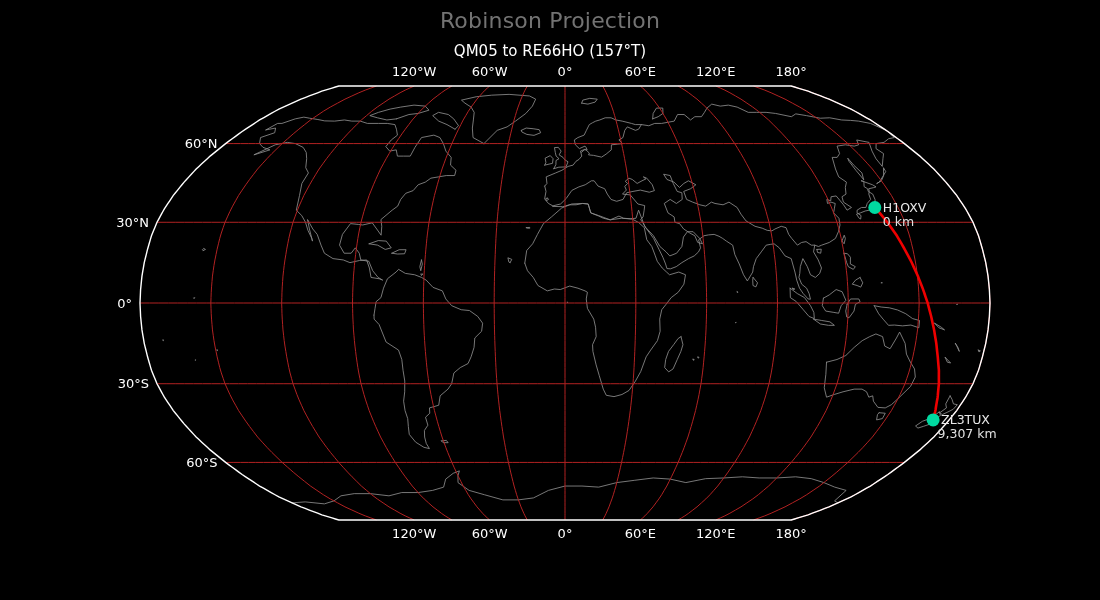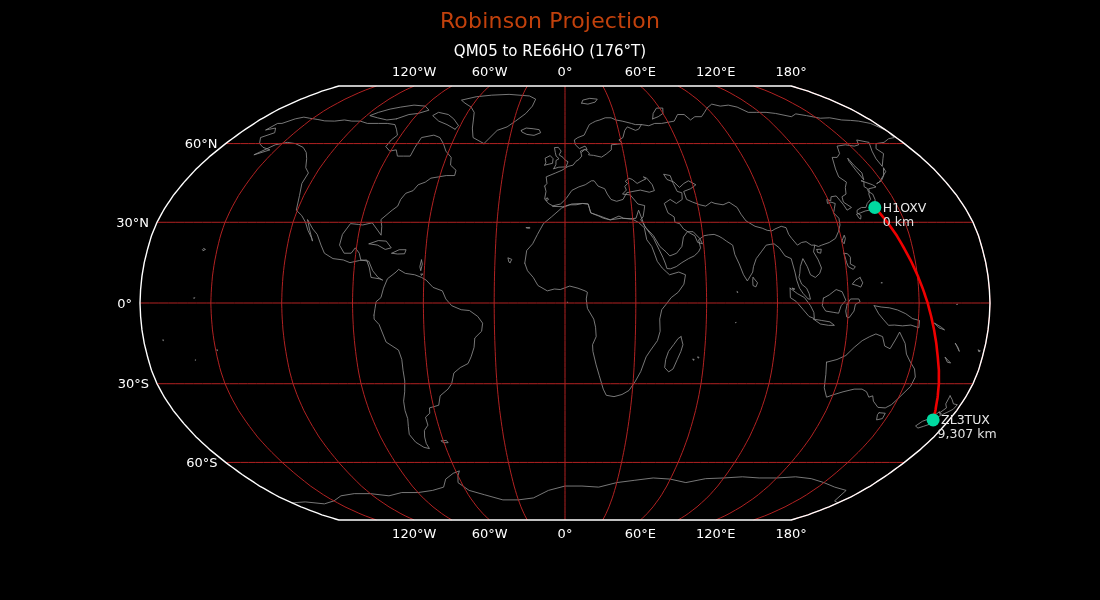--- a/index.html
+++ b/index.html
@@ -14,21 +14,21 @@
     background: #000000;
     overflow: hidden;
     font-family: "DejaVu Sans", sans-serif;
   }
   .title {
     position: absolute;
     top: 8px;
     left: 0;
     width: 1100px;
     text-align: center;
-    color: #c2410c;
+    color: #737373;
     font-size: 22px;
     letter-spacing: 0.2px;
     font-family: "DejaVu Sans", sans-serif;
     white-space: nowrap;
   }
   .subtitle {
     position: absolute;
     top: 42px;
     left: 0;
     width: 1100px;
@@ -61,21 +61,21 @@
     font-size: 12.5px;
     font-family: "DejaVu Sans", sans-serif;
   }
 </style>
 </head>
 <body>
 
 <div id="app">
 
   <div class="title">Robinson Projection</div>
-  <div class="subtitle">QM05 to RE66HO (176°T)</div>
+  <div class="subtitle">QM05 to RE66HO (157°T)</div>
 
   <svg class="mapsvg" viewBox="0 0 1100 600">
     <g id="coastlines">
         <path d="M524.79 263.18L526.70 250.53L532.65 243.80L537.47 234.38L543.44 223.62L551.50 216.89L561.67 208.02L571.62 203.99L582.65 203.46L588.18 203.99L590.74 212.86L598.69 215.55L610.19 219.85L621.36 218.24L632.25 219.05L638.69 222.55L644.31 227.66L646.79 239.77L651.80 246.49L655.34 255.91L657.26 261.29L662.22 268.02L666.60 272.06L669.53 274.75L678.80 272.06L685.50 274.75L683.92 284.16L678.21 292.24L671.19 297.62L666.04 304.35L661.74 309.73L659.72 319.14L660.13 331.25L657.43 340.67L650.68 350.09L646.17 356.82L640.71 371.62L635.46 381.03L629.02 390.45L621.97 394.49L614.00 396.64L606.28 395.29L603.26 389.11L599.28 375.65L596.13 364.89L592.92 351.43L592.56 344.71L596.17 336.63L595.57 327.22L593.75 319.14L587.42 308.38L586.24 298.96L587.41 292.24L585.04 290.89L577.96 288.20L569.71 286.05L560.28 289.55L554.39 289.01L547.31 290.89L537.91 285.51L533.26 277.44L527.48 270.71L524.79 263.18" fill="none" stroke="#8c8c8c" stroke-width="0.85" stroke-linejoin="round" stroke-linecap="round"></path>
         <path d="M681.02 336.63L682.95 344.71L680.86 351.43L677.26 359.51L673.08 368.92L668.67 371.88L664.66 367.58L665.69 359.51L668.53 351.43L673.61 344.71L678.12 338.52L681.02 336.63" fill="none" stroke="#8c8c8c" stroke-width="0.85" stroke-linejoin="round" stroke-linecap="round"></path>
         <path d="M544.73 186.10L546.01 191.42L544.64 198.90L548.46 203.46L552.82 205.87L560.58 203.99L566.09 198.63L571.89 190.36L578.89 186.90L585.22 184.77L591.37 180.80L594.11 180.80L598.08 186.10L604.70 188.76L607.32 194.08L611.01 199.43L616.65 201.31L623.06 199.43L626.67 192.75L632.98 191.42L640.32 190.09L649.30 192.22L654.41 190.62L652.25 184.77L646.74 178.17L643.35 176.86L645.85 178.96L641.99 180.80L637.15 183.44L632.29 179.48L628.93 178.17L625.19 181.32L627.60 183.44L624.79 186.37L626.33 190.09L622.51 194.08L630.21 194.88L637.86 203.99L644.70 205.60L644.16 210.17L643.09 216.89L640.66 219.59L643.31 223.62L645.90 227.66L653.45 235.73L659.90 246.49L666.04 251.87L669.77 255.91L676.58 253.22L681.89 246.49L683.43 237.08L687.42 231.69L693.14 231.69L699.65 238.42L702.47 243.80L697.72 242.46L694.80 235.73L689.87 233.04L683.66 229.00L679.62 223.62L674.93 222.28L674.14 216.89L667.95 212.86L664.27 203.46L670.17 199.43L676.40 203.46L682.22 199.43L681.86 192.75L677.22 191.42L673.22 183.44L670.17 175.55L663.61 174.23L666.98 179.48L673.98 182.11L679.49 187.43L683.83 183.44L688.40 180.80L695.87 184.77L690.54 188.76L683.69 191.42L686.60 199.43L692.65 202.12L699.86 204.80L705.71 206.14L711.36 202.12L715.00 203.46L723.08 204.80L728.97 202.12L737.11 207.48L741.01 214.20L746.01 220.93L755.04 226.31L762.23 228.20L767.23 230.35L771.91 230.89L774.95 229.00L781.21 226.31L786.06 227.66L788.69 234.38L791.72 238.42L797.41 245.15L801.59 242.46L806.07 241.65L811.29 245.15L814.76 245.15L813.54 251.87L818.22 259.95L821.51 268.02L819.73 273.40L815.38 277.44L810.47 274.75L807.33 266.67L802.86 258.60L800.30 266.67L799.77 273.40L798.93 277.44L801.66 284.16L806.60 288.20L809.14 293.58L810.46 299.23L808.09 298.96L803.24 293.58L799.53 288.20L796.72 280.13L794.95 272.06L791.20 258.60L785.02 255.91L779.31 247.84L774.09 243.80L770.70 244.34L766.19 245.15L761.27 251.87L756.22 258.60L753.48 266.67L752.71 272.06L747.36 280.94L743.52 274.75L739.24 263.98L734.83 254.57L732.66 245.15L726.42 241.11L722.67 238.42L718.98 236.27L714.13 234.38L708.47 234.92L703.99 235.73L698.62 239.77L700.54 247.84L698.56 251.87L694.22 255.91L688.59 258.60L681.88 262.64L676.21 266.67L670.45 268.83L666.93 268.56L665.57 263.98L662.87 257.26L658.92 249.18L653.62 238.42L644.66 226.31L641.65 218.24L638.59 210.17L636.01 218.24L630.43 218.78L623.61 218.24L618.95 216.09L610.19 219.85L603.33 218.24L598.72 216.09L590.74 212.86L588.18 203.99L582.65 203.46L576.05 204.80L569.42 204.80L562.78 206.68L552.81 206.41L552.15 205.87" fill="none" stroke="#8c8c8c" stroke-width="0.85" stroke-linejoin="round" stroke-linecap="round"></path>
         <path d="M544.73 186.10L546.96 183.44L546.20 176.86L555.69 172.92L561.92 170.29L568.05 166.41L573.10 165.12L576.01 161.26L578.94 159.46L581.76 156.11L580.50 151.10L585.20 149.10L589.39 153.11L588.56 154.86L593.51 155.36L601.59 157.14L606.11 154.11L611.29 149.85L611.41 144.84L617.89 144.09L622.51 143.59L618.88 139.97L622.95 137.55L624.77 130.35L627.30 126.89L635.47 130.35L638.63 129.20L641.36 124.58L635.29 124.58L631.44 123.42L622.16 121.11L615.90 119.96L611.07 117.79L605.21 117.79L599.78 119.96L595.72 121.11L592.52 122.73L589.30 124.58L586.41 130.35L584.12 135.13L577.88 137.55L574.29 139.97L575.42 144.84L579.40 148.60L584.98 146.10L586.03 147.35L587.18 149.85L584.29 149.85L581.54 152.36" fill="none" stroke="#8c8c8c" stroke-width="0.85" stroke-linejoin="round" stroke-linecap="round"></path>
         <path d="M553.74 168.72L558.89 167.18L566.02 166.92L568.01 161.77L565.00 159.97L563.02 157.40L559.11 154.86L561.13 151.10L558.31 147.35L554.48 147.60L555.27 152.36L556.13 156.11L559.04 158.69L556.01 160.49L555.90 164.61L553.74 168.72" fill="none" stroke="#8c8c8c" stroke-width="0.85" stroke-linejoin="round" stroke-linecap="round"></path>
         <path d="M544.74 165.12L552.51 163.32L553.08 158.69L550.24 155.61L545.16 158.17L545.90 162.55L544.74 165.12" fill="none" stroke="#8c8c8c" stroke-width="0.85" stroke-linejoin="round" stroke-linecap="round"></path>
         <path d="M521.29 130.35L526.18 128.04L533.13 128.73L539.22 129.66L540.66 132.71L534.01 135.37L526.87 134.41L521.86 131.99L521.29 130.35" fill="none" stroke="#8c8c8c" stroke-width="0.85" stroke-linejoin="round" stroke-linecap="round"></path>

